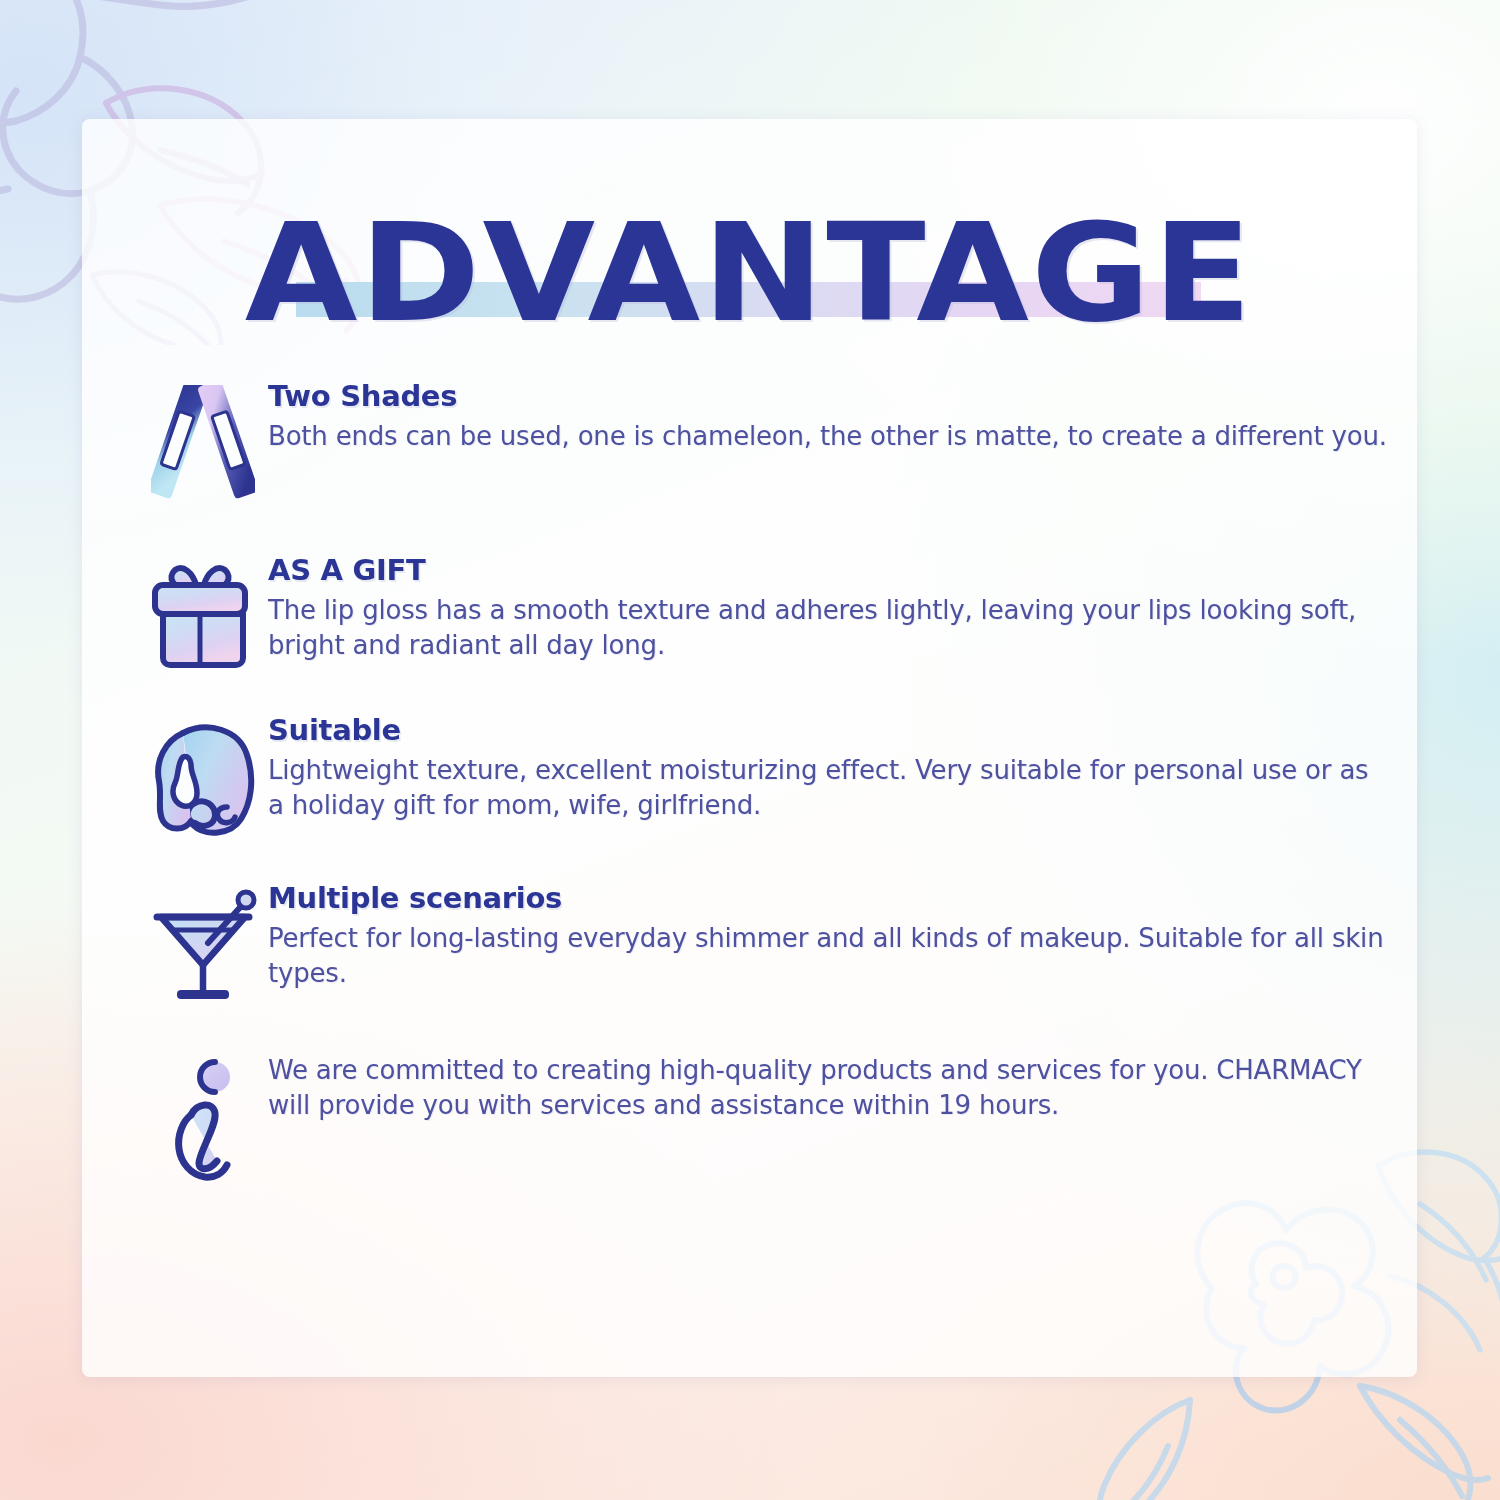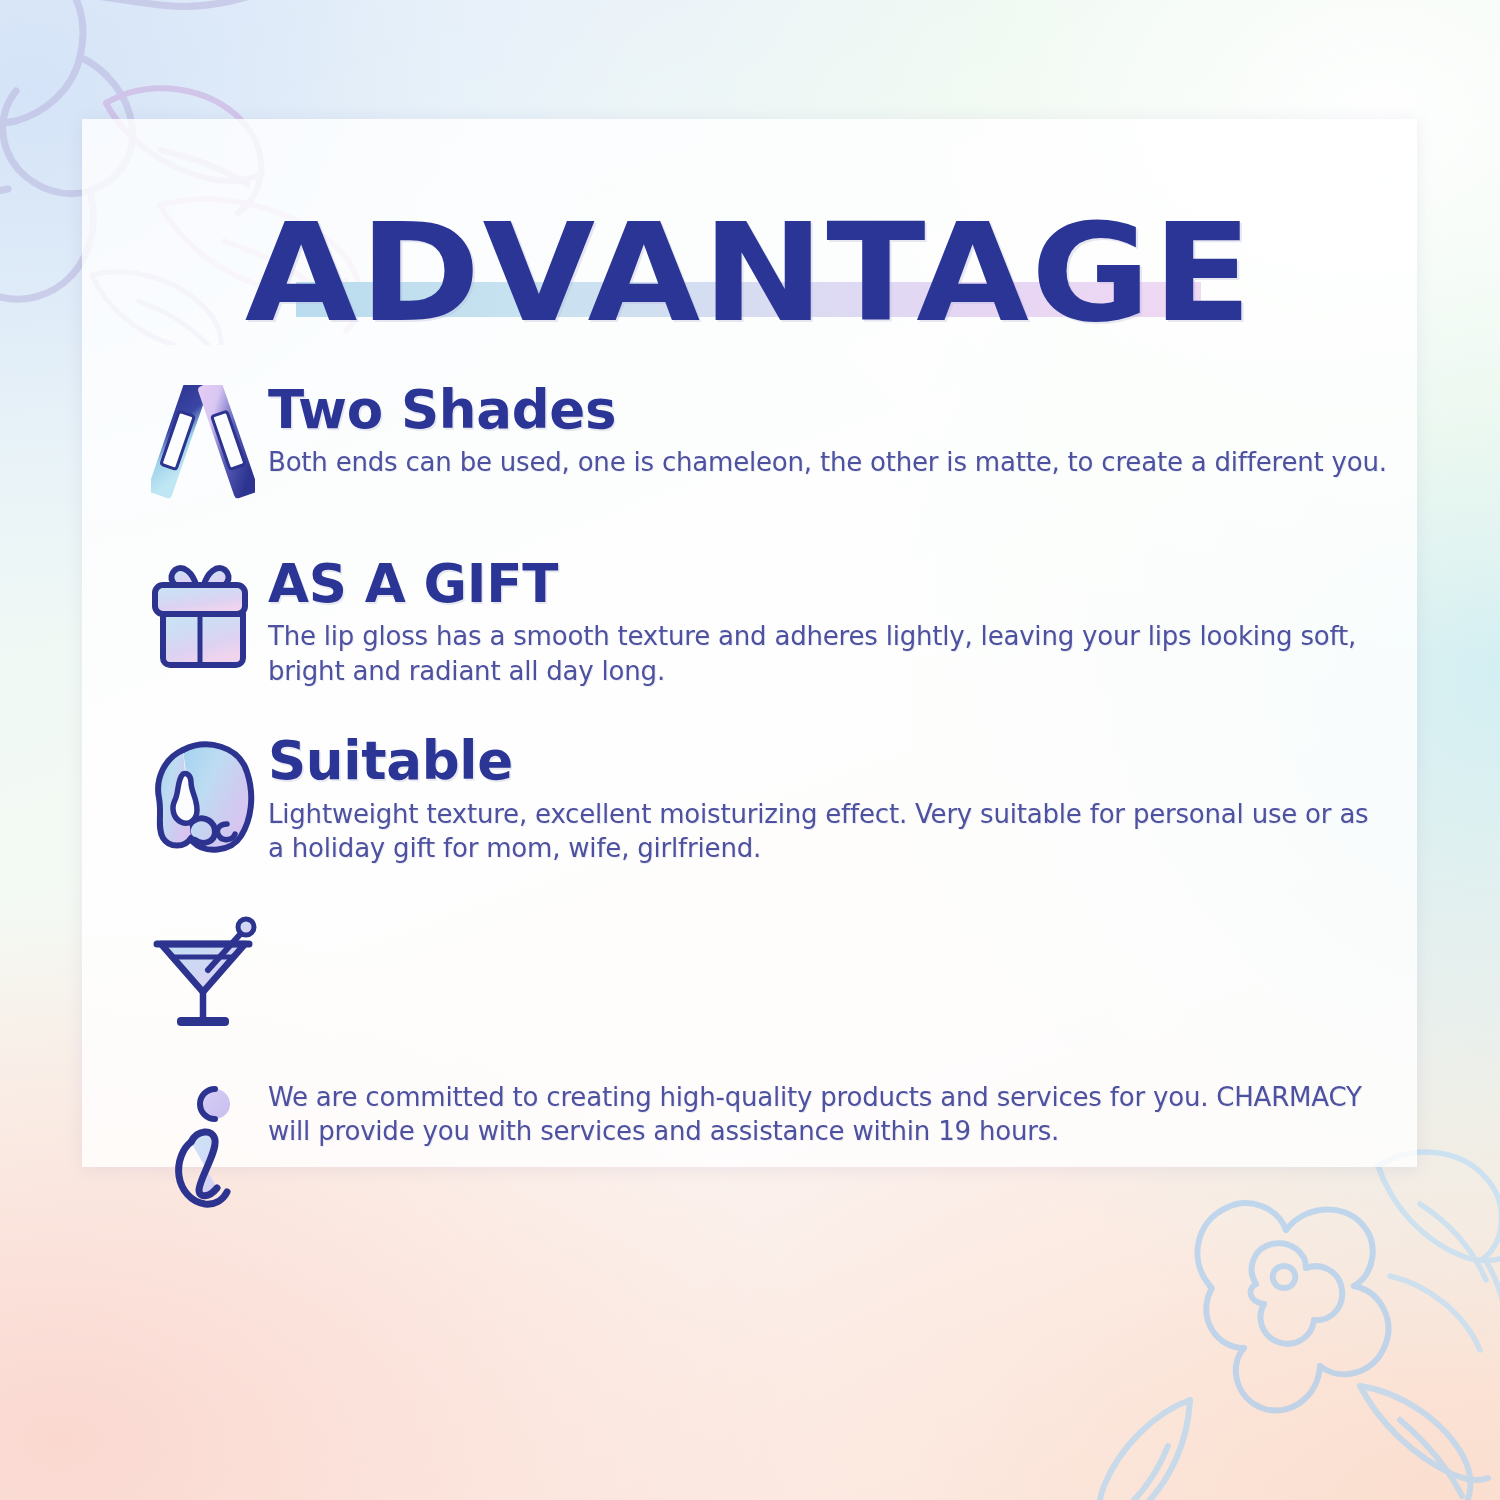--- a/index.html
+++ b/index.html
@@ -25,23 +25,24 @@
 
   
   .deco { position:absolute; pointer-events:none; }
   #deco-tl { left:-40px; top:-55px; width:420px; height:400px; opacity:.55; }
   #deco-br { right:-30px; bottom:-40px; width:470px; height:440px; opacity:.62; }
 
   
   #card {
     position:absolute;
     left:82px; top:119px;
-    width:1335px; height:1048px;
+    width:1335px; height:1258px;
     background:rgba(255,255,255,0.80);
     box-shadow:0 2px 16px rgba(120,115,170,0.13);
+    border-radius:8px;
   }
 
   
   #title-wrap {
     position:absolute; left:0; right:0; top:86px;
     text-align:center;
   }
   #title-highlight {
     position:absolute;
     left:214px; top:163px;
@@ -79,21 +80,21 @@
     display:flex;
     justify-content:center;
     align-items:flex-start;
     padding-top:4px;
   }
   .icon-cell svg { display:block; }
 
   .text-cell { padding-top:0; }
 
   .f-title {
-    font-size:53px;
+    font-size:29px;
     font-weight:800;
     color:#2b3596;
     font-family:"DejaVu Sans", sans-serif;
     letter-spacing:-0.3px;
     line-height:1.08;
     margin-bottom:7px;
     text-shadow:1.5px 1.5px 0 rgba(175,175,210,0.28);
   }
   .f-desc {
     font-size:26px;
@@ -289,20 +290,24 @@
             <line x1="24" y1="43" x2="86" y2="43" stroke="#2c3490" stroke-width="5"></line>
 
             <line x1="55" y1="78" x2="55" y2="103" stroke="#2c3490" stroke-width="6.5" stroke-linecap="round"></line>
 
             <rect x="29" y="103" width="52" height="9" rx="4" fill="#2c3490"></rect>
 
             <line x1="60" y1="56" x2="96" y2="16" stroke="#2c3490" stroke-width="6" stroke-linecap="round"></line>
             <circle cx="98" cy="13" r="8" fill="url(#glassG)" stroke="#2c3490" stroke-width="5"></circle>
           </svg>
         </div>
+        <div class="text-cell">
+          <div class="f-title">Multiple scenarios</div>
+          <div class="f-desc">Perfect for long-lasting everyday shimmer and all kinds of makeup. Suitable for all skin types.</div>
+        </div>
       </div>
 
       <div class="feature">
         <div class="icon-cell">
           <svg width="96" height="128" viewBox="0 0 96 128">
             <defs>
               <linearGradient id="infoG" x1="0.1" y1="0" x2="0.9" y2="1">
                 <stop offset="0%" stop-color="#cfe4f7"></stop>
                 <stop offset="50%" stop-color="#cfdcf6"></stop>
                 <stop offset="100%" stop-color="#d9ccf2"></stop>

